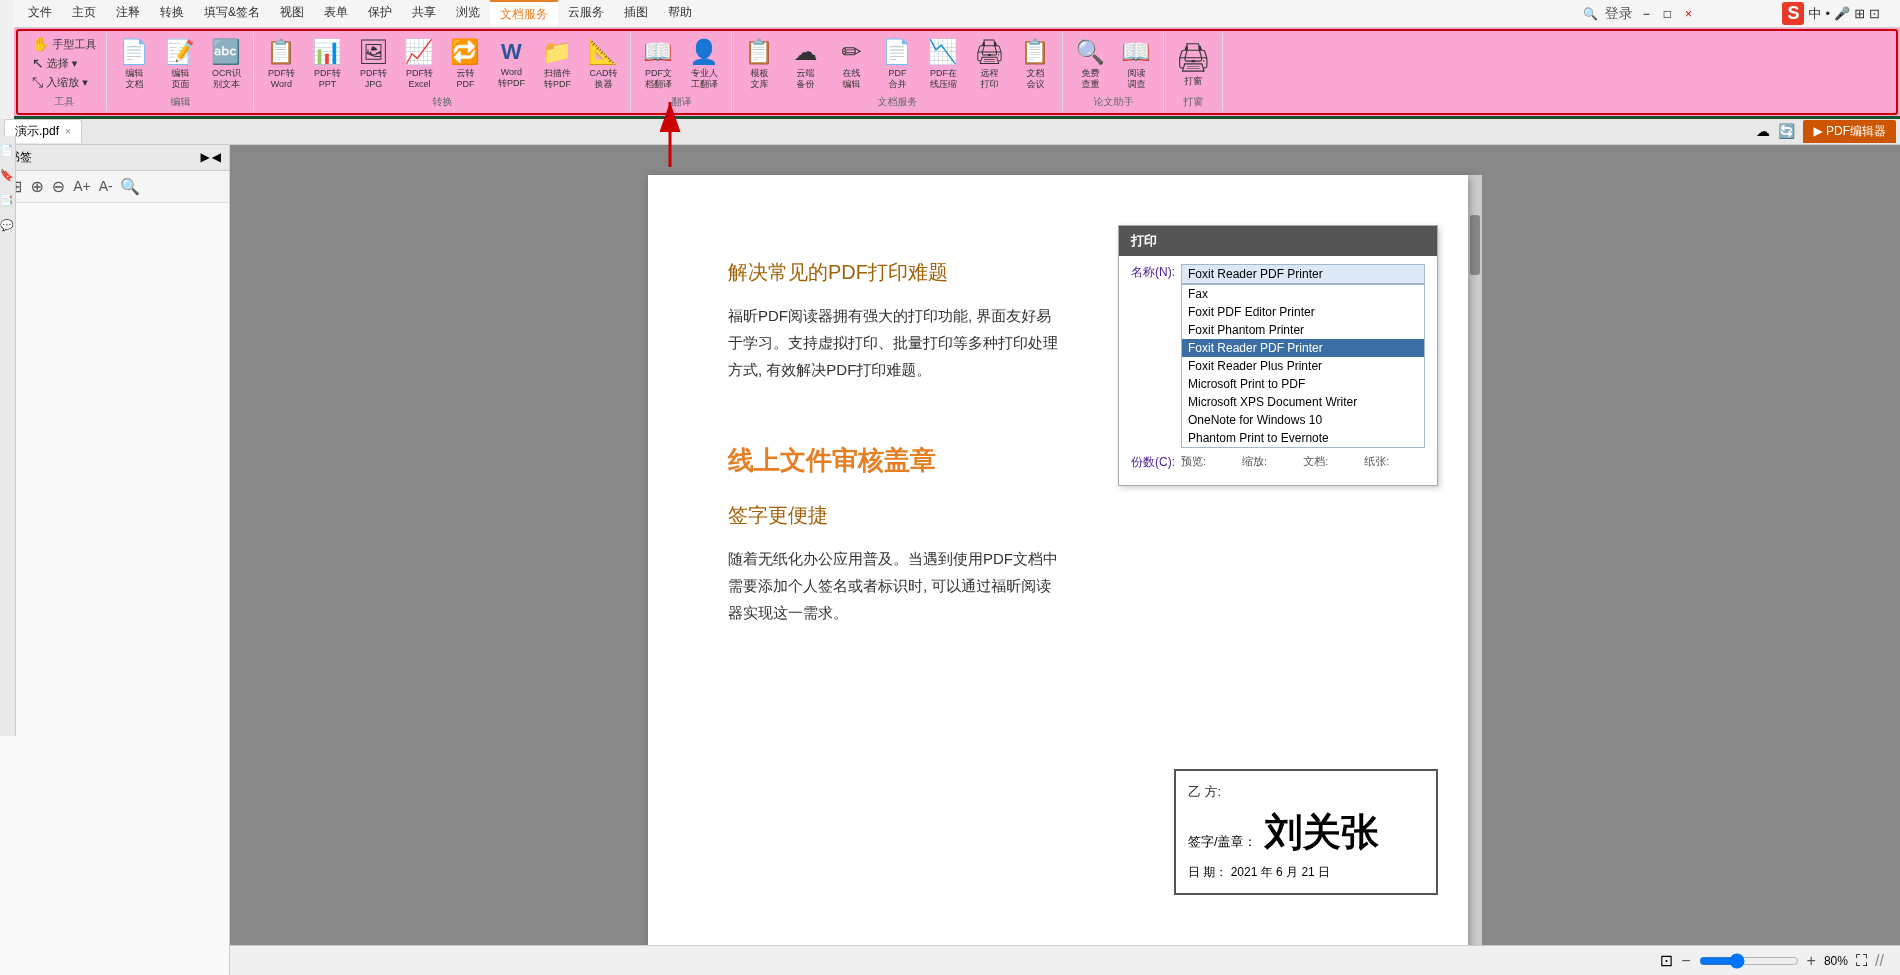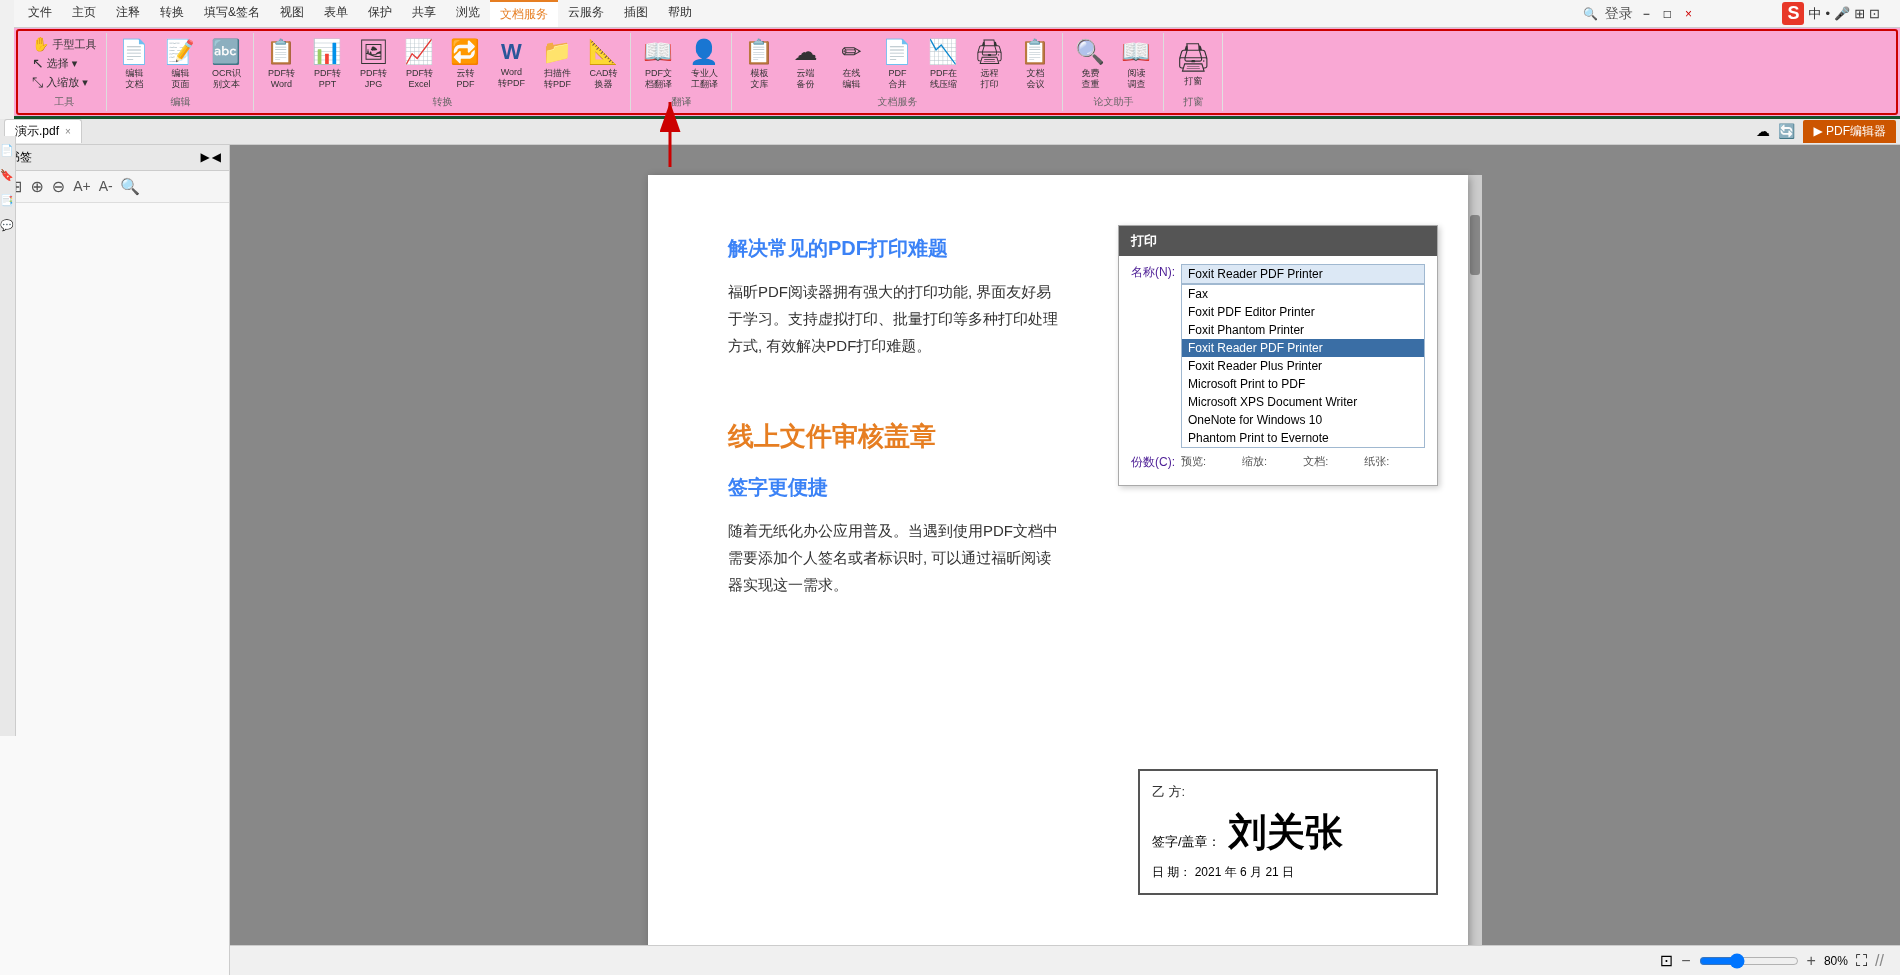--- a/index.html
+++ b/index.html
@@ -30,36 +30,36 @@
     .sidebar-header-btns { display: flex; gap: 2px; }
     .sidebar-toolbar { display: flex; align-items: center; gap: 2px; padding: 4px 6px; border-bottom: 1px solid #ddd; }
     .sidebar-toolbar-btn { font-size: 16px; cursor: pointer; padding: 2px 3px; border-radius: 2px; color: #555; }
     .sidebar-content { flex: 1; background: #f9f9f9; }
 
     
     .pdf-area { flex: 1; display: flex; }
     .pdf-viewer { flex: 1; background: #888; overflow: hidden; position: relative; display: flex; justify-content: center; padding: 30px 20px; }
     .pdf-page { background: #fff; width: 820px; min-height: 820px; padding: 60px 80px; position: relative; box-shadow: 2px 2px 8px rgba(0,0,0,0.3); }
     .pdf-section-title { font-size: 26px; font-weight: bold; color: #e67e22; margin-bottom: 20px; }
-    .pdf-section-subtitle { font-size: 20px; font-weight: bold; color: #3b82f6; margin-bottom: 16px; }
+    .pdf-section-subtitle { font-size: 20px; font-weight: normal; color: #a16207; margin-bottom: 16px; margin-top: 24px; }
     .pdf-section-body { font-size: 15px; color: #333; line-height: 1.8; margin-bottom: 30px; }
 
     
     .print-dialog { position: absolute; top: 50px; right: 30px; width: 320px; background: #fff; border: 1px solid #aaa; box-shadow: 2px 2px 6px rgba(0,0,0,0.2); }
     .print-dialog-title { background: #555; color: #fff; padding: 6px 12px; font-size: 13px; font-weight: bold; }
     .print-dialog-body { padding: 8px 12px; font-size: 12px; }
     .print-row { display: flex; align-items: flex-start; margin-bottom: 6px; }
     .print-label { width: 50px; color: #4c1d95; flex-shrink: 0; }
     .print-input-box { background: #dce8f5; border: 1px solid #a0b8d0; padding: 2px 6px; font-size: 12px; display: block; width: 100%; }
     .print-list { border: 1px solid #a0b8d0; background: #fff; font-size: 12px; }
     .print-list-item { padding: 2px 6px; }
     .print-list-item.selected { background: #3a6ea5; color: #fff; }
 
     
-    .sig-box { position: absolute; bottom: 100px; right: 30px; width: 300px; border: 2px solid #555; padding: 12px; background: #fff; }
+    .sig-box { position: absolute; bottom: 100px; right: 30px; width: 264px; border: 2px solid #555; padding: 12px; background: #fff; }
     .zoom-slider { width: 100px; }
 
     
     .foxit-logo { position: absolute; top: 4px; right: 180px; display: flex; align-items: center; }
 
     
     .pdf-scrollbar { width: 14px; background: #ccc; display: flex; flex-direction: column; }
     .pdf-scrollbar-thumb { background: #888; height: 60px; margin: 40px auto; width: 10px; border-radius: 3px; }
 
     .section2 { margin-top: 60px; }

